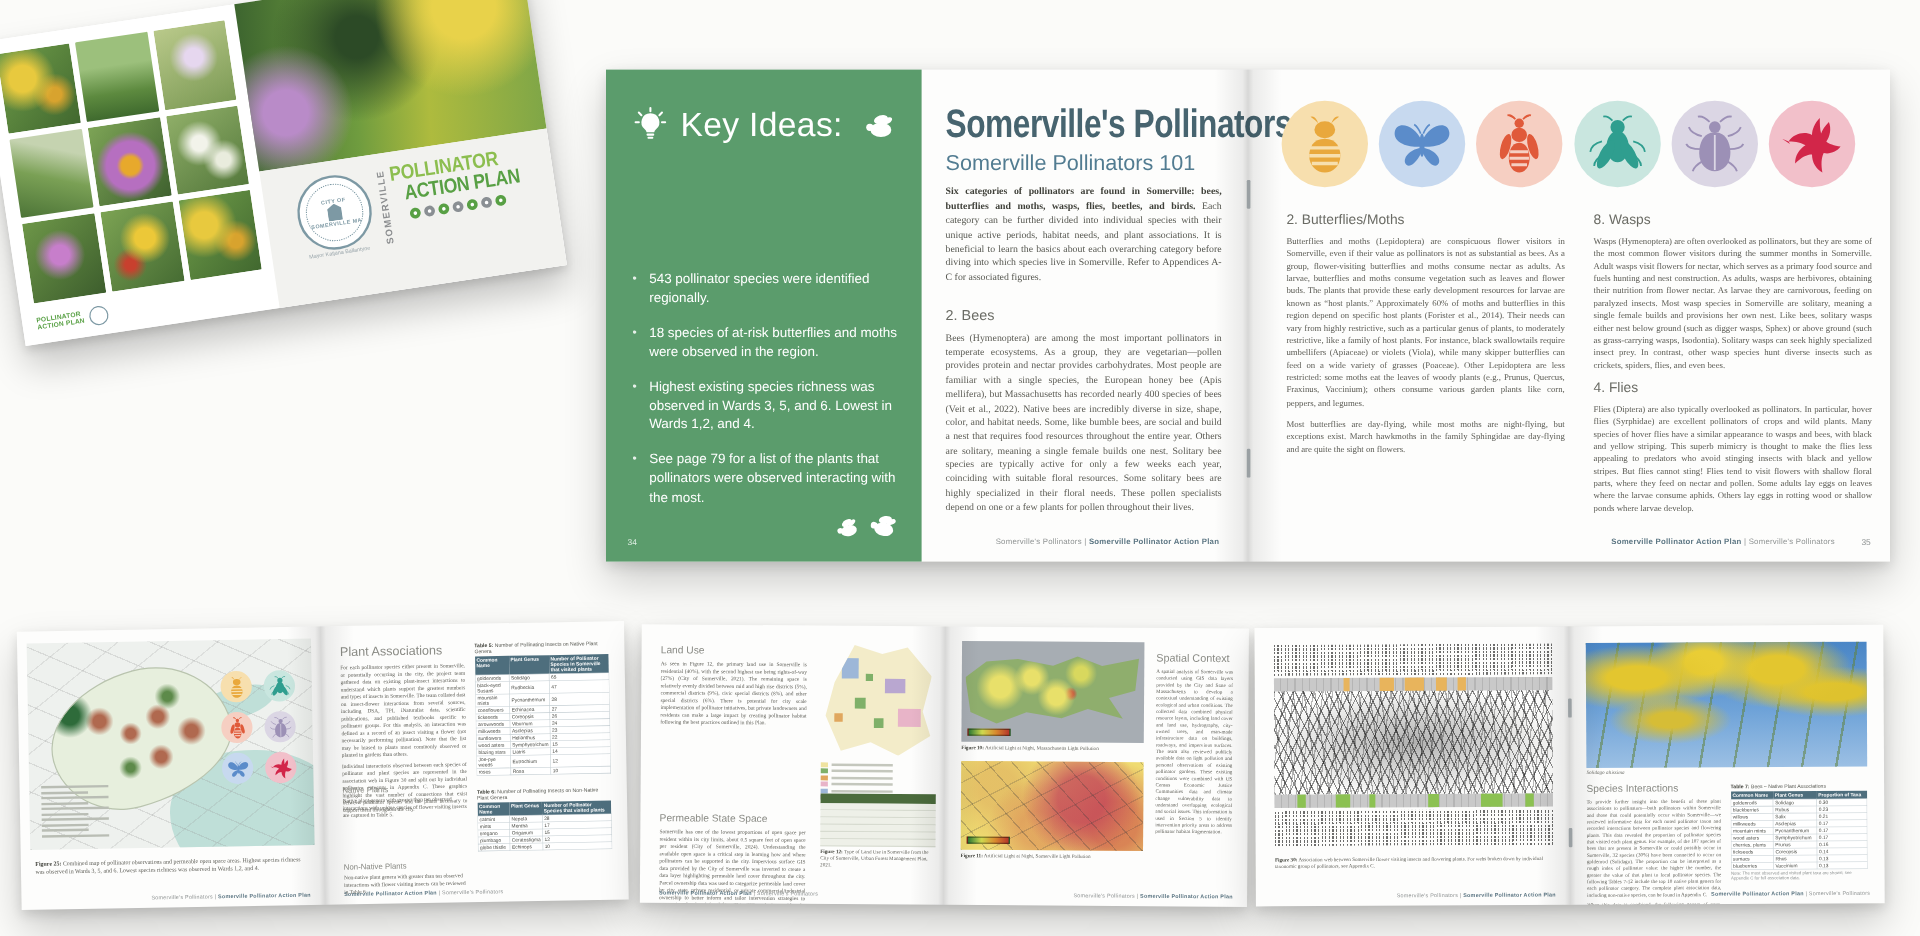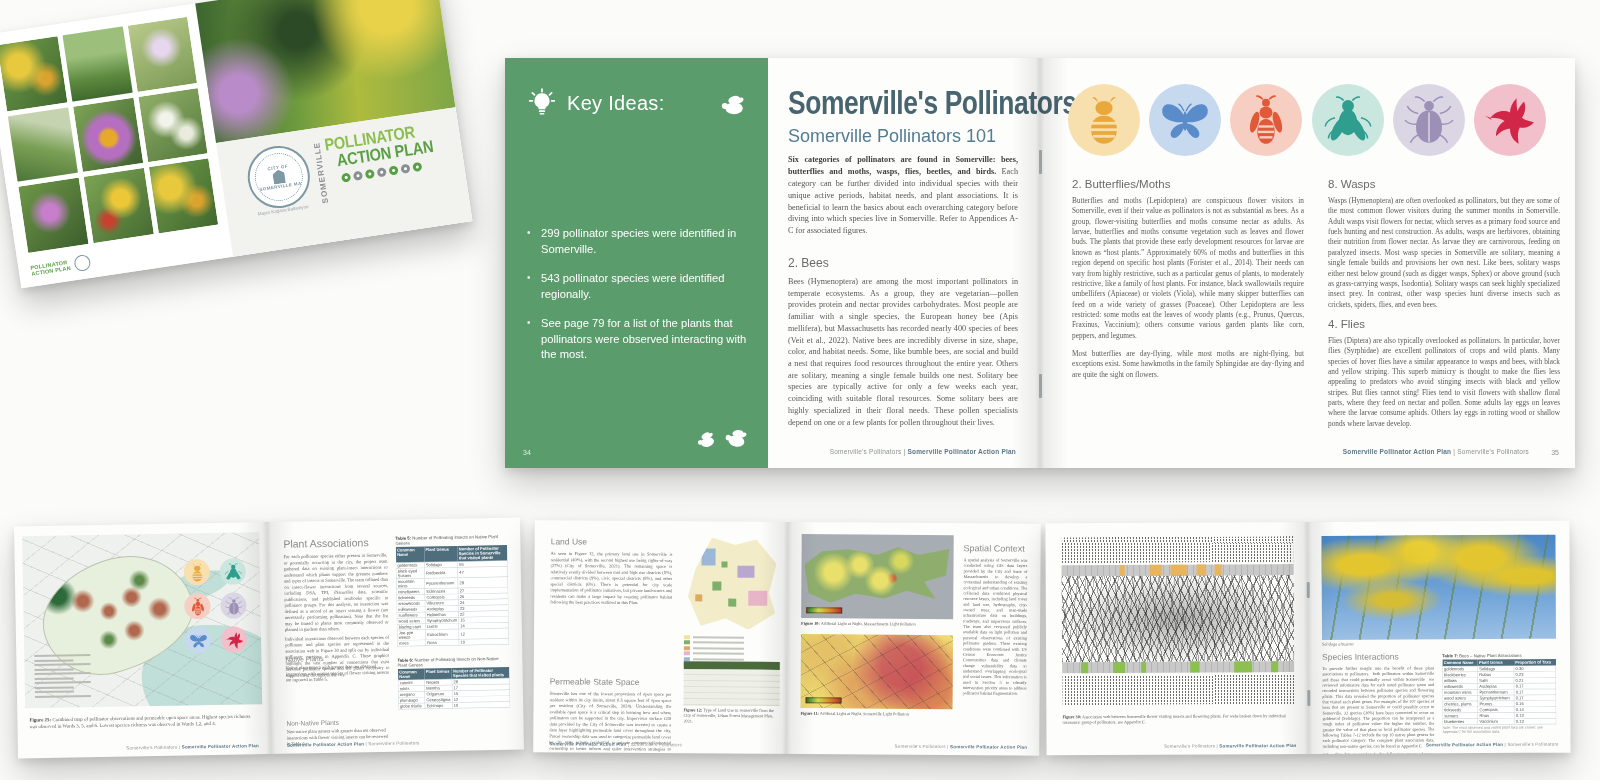--- a/index.html
+++ b/index.html
@@ -59,21 +59,21 @@
   .cl2{color:#58a044;margin-left:10px;}
   #cover-dots{display:flex;gap:3px;margin-top:4px;margin-left:12px;}
   #cover-dots span{width:9px;height:9px;border-radius:50%;}
   #cover-dots span::after{content:"";display:block;width:3px;height:3px;border-radius:50%;background:#fff;margin:3px auto;}
   .dg{background:#58a044;}.dgr{background:#8a8f93;}
 
   
   #main-spread{left:505px;top:58px;width:1070px;height:410px;}
   #kp{position:absolute;left:0;top:0;width:263px;height:100%;background:#5b9c6c;color:#fff;}
   #kp-head{position:absolute;left:22px;top:30px;display:flex;align-items:center;gap:10px;}
-  #kp-head .ki-title{font-size:20px;font-weight:400;letter-spacing:.3px;}
+  #kp-head .ki-title{font-size:28px;font-weight:400;letter-spacing:.3px;}
   #kp-bee{position:absolute;right:22px;top:34px;}
   #kp-intro{position:absolute;left:22px;top:96px;width:222px;font-size:11.2px;line-height:1.5;}
   #kp-intro b{font-weight:700;}
   #kp-list{position:absolute;left:22px;top:168px;width:226px;margin:0;padding:0;list-style:none;}
   #kp-list li{position:relative;padding-left:14px;margin-bottom:13px;font-size:11.2px;line-height:1.42;font-weight:500;}
   #kp-list li::before{content:"•";position:absolute;left:0;top:0;font-size:10px;opacity:.85;}
   #kp .pagenum{color:#dfeee3;left:18px;bottom:12px;}
   #kp-bees2{position:absolute;right:20px;bottom:18px;display:flex;gap:8px;align-items:flex-end;}
 
   #lp-white{position:absolute;left:263px;top:0;width:272px;height:100%;}
@@ -373,22 +373,23 @@
         <svg style="width:30px;height:30px;color:#fff">
             <use href="#sym-bulb"></use>
           </svg>
         <span class="ki-title">Key Ideas:</span>
       </div>
       <svg id="kp-bee" style="width:26px;height:26px;color:#fff">
           <use href="#sym-bee-side"></use>
         </svg>
       <ul id="kp-list">
 
-      <li>299 pollinator species were identified in Somerville.</li>
           <li>543 pollinator species were identified regionally.</li>
+          <li>18 species of at-risk butterflies and moths were observed in the region.</li>
+          <li>Highest existing species richness was observed in Wards 3, 5, and 6.  Lowest in Wards 1,2, and 4.</li>
           <li>See page 79 for a list of the plants that pollinators were observed interacting with the most.</li>
         </ul>
       <div class="pagenum">34</div>
       <div id="kp-bees2">
         <svg style="width:20px;height:20px;color:#fff;transform:rotate(-15deg)">
             <use href="#sym-bee-side"></use>
           </svg>
         <svg style="width:24px;height:24px;color:#fff;transform:rotate(10deg)">
             <use href="#sym-bee-side"></use>
           </svg>
@@ -434,21 +435,21 @@
         </span>
       <span class="icirc bg-hum">
           <svg>
             <use href="#sym-hummingbird"></use>
           </svg>
         </span>
     </div>
     <div id="col-bm">
       <p class="sec-h">2. Butterflies/Moths</p>
       <p class="bodytxt serif just">Butterflies and moths (Lepidoptera) are conspicuous flower visitors in Somerville, even if their value as pollinators is not as substantial as bees. As a group, flower-visiting butterflies and moths consume nectar as adults. As larvae, butterflies and moths consume vegetation such as leaves and flower buds. The plants that provide these early development resources for larvae are known as “host plants.” Approximately 60% of moths and butterflies in this region depend on specific host plants (Forister et al., 2014). Their needs can vary from highly restrictive, such as a particular genus of plants, to moderately restrictive, like a family of host plants. For instance, black swallowtails require umbellifers (Apiaceae) or violets (Viola), while many skipper butterflies can feed on a wide variety of grasses (Poaceae). Other Lepidoptera are less restricted: some moths eat the leaves of woody plants (e.g., Prunus, Quercus, Fraxinus, Vaccinium); others consume various garden plants like corn, peppers, and legumes.</p>
-      <p class="bodytxt serif just">Most butterflies are day-flying, while most moths are night-flying, but exceptions exist. Some hawkmoths in the family Sphingidae are day-flying and are quite the sight on flowers.</p>
+      <p class="bodytxt serif just">Most butterflies are day-flying, while most moths are night-flying, but exceptions exist. March hawkmoths in the family Sphingidae are day-flying and are quite the sight on flowers.</p>
     </div>
     <div id="col-wf">
       <p class="sec-h">8. Wasps</p>
       <p class="bodytxt serif just">Wasps (Hymenoptera) are often overlooked as pollinators, but they are some of the most common flower visitors during the summer months in Somerville. Adult wasps visit flowers for nectar, which serves as a primary food source and fuels hunting and nest construction. As adults, wasps are herbivores, obtaining their nutrition from flower nectar. As larvae they are carnivorous, feeding on paralyzed insects. Most wasp species in Somerville are solitary, meaning a single female builds and provisions her own nest. Like bees, solitary wasps either nest below ground (such as digger wasps, Sphex) or above ground (such as grass-carrying wasps, Isodontia). Solitary wasps can seek highly specialized insect prey. In contrast, other wasp species hunt diverse insects such as crickets, spiders, flies, and even bees.</p>
       <p class="sec-h">4. Flies</p>
       <p class="bodytxt serif just">Flies (Diptera) are also typically overlooked as pollinators. In particular, hover flies (Syrphidae) are excellent pollinators of crops and wild plants. Many species of hover flies have a similar appearance to wasps and bees, with black and yellow striping. This superb mimicry is thought to make the flies less appealing to predators who avoid stinging insects with black and yellow stripes. But flies cannot sting!  Flies tend to visit flowers with shallow floral parts, where they feed on nectar and pollen. Some adults lay eggs on leaves where the larvae consume aphids. Others lay eggs in rotting wood or shallow ponds where larvae develop.</p>
     </div>
     <div class="footer" style="right:46px;bottom:13px">
       <b>Somerville Pollinator Action Plan</b> <span>|</span> <span>Somerville's Pollinators</span>
     </div>

